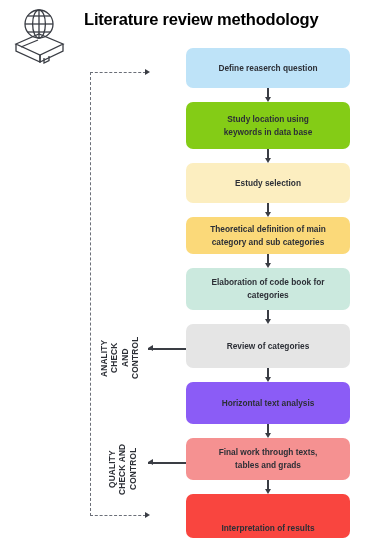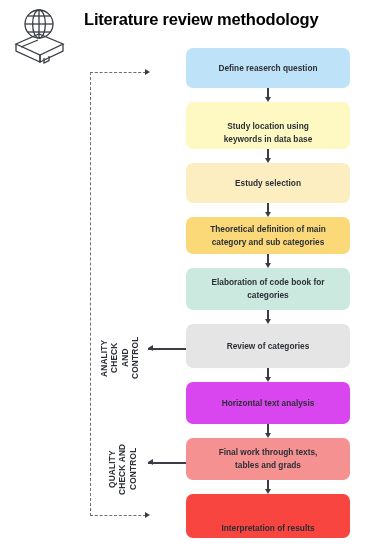--- a/index.html
+++ b/index.html
@@ -199,21 +199,21 @@
   </div>
 
   <div class="flow" id="flow-column">
       <div class="node" style="background: rgb(190, 227, 248); height: 40px;">
         <span>Define reaserch question</span>
       </div>
       <div class="vconn">
         <div class="stem"></div>
         <div class="head"></div>
       </div>
-      <div class="node" style="background: #fef9c3; height: 47px; align-items: flex-end;">
+      <div class="node" style="background: #84cc16; height: 47px;">
         <span>Study location using keywords in data base</span>
       </div>
       <div class="vconn">
         <div class="stem"></div>
         <div class="head"></div>
       </div>
       <div class="node" style="background: rgb(252, 238, 192); height: 40px; border-radius: 7px;">
         <span>Estudy selection</span>
       </div>
       <div class="vconn">
@@ -234,21 +234,21 @@
         <div class="stem"></div>
         <div class="head"></div>
       </div>
       <div class="node" style="background: #e5e5e5; height: 44px;">
         <span>Review of categories</span>
       </div>
       <div class="vconn">
         <div class="stem"></div>
         <div class="head"></div>
       </div>
-      <div class="node" style="background: #d946ef; height: 42px;">
+      <div class="node" style="background: #8b5cf6; height: 42px;">
         <span>Horizontal text analysis</span>
       </div>
       <div class="vconn">
         <div class="stem"></div>
         <div class="head"></div>
       </div>
       <div class="node" style="background: rgb(245, 145, 145); height: 42px;">
         <span>Final work through texts, tables and grads</span>
       </div>
       <div class="vconn">

